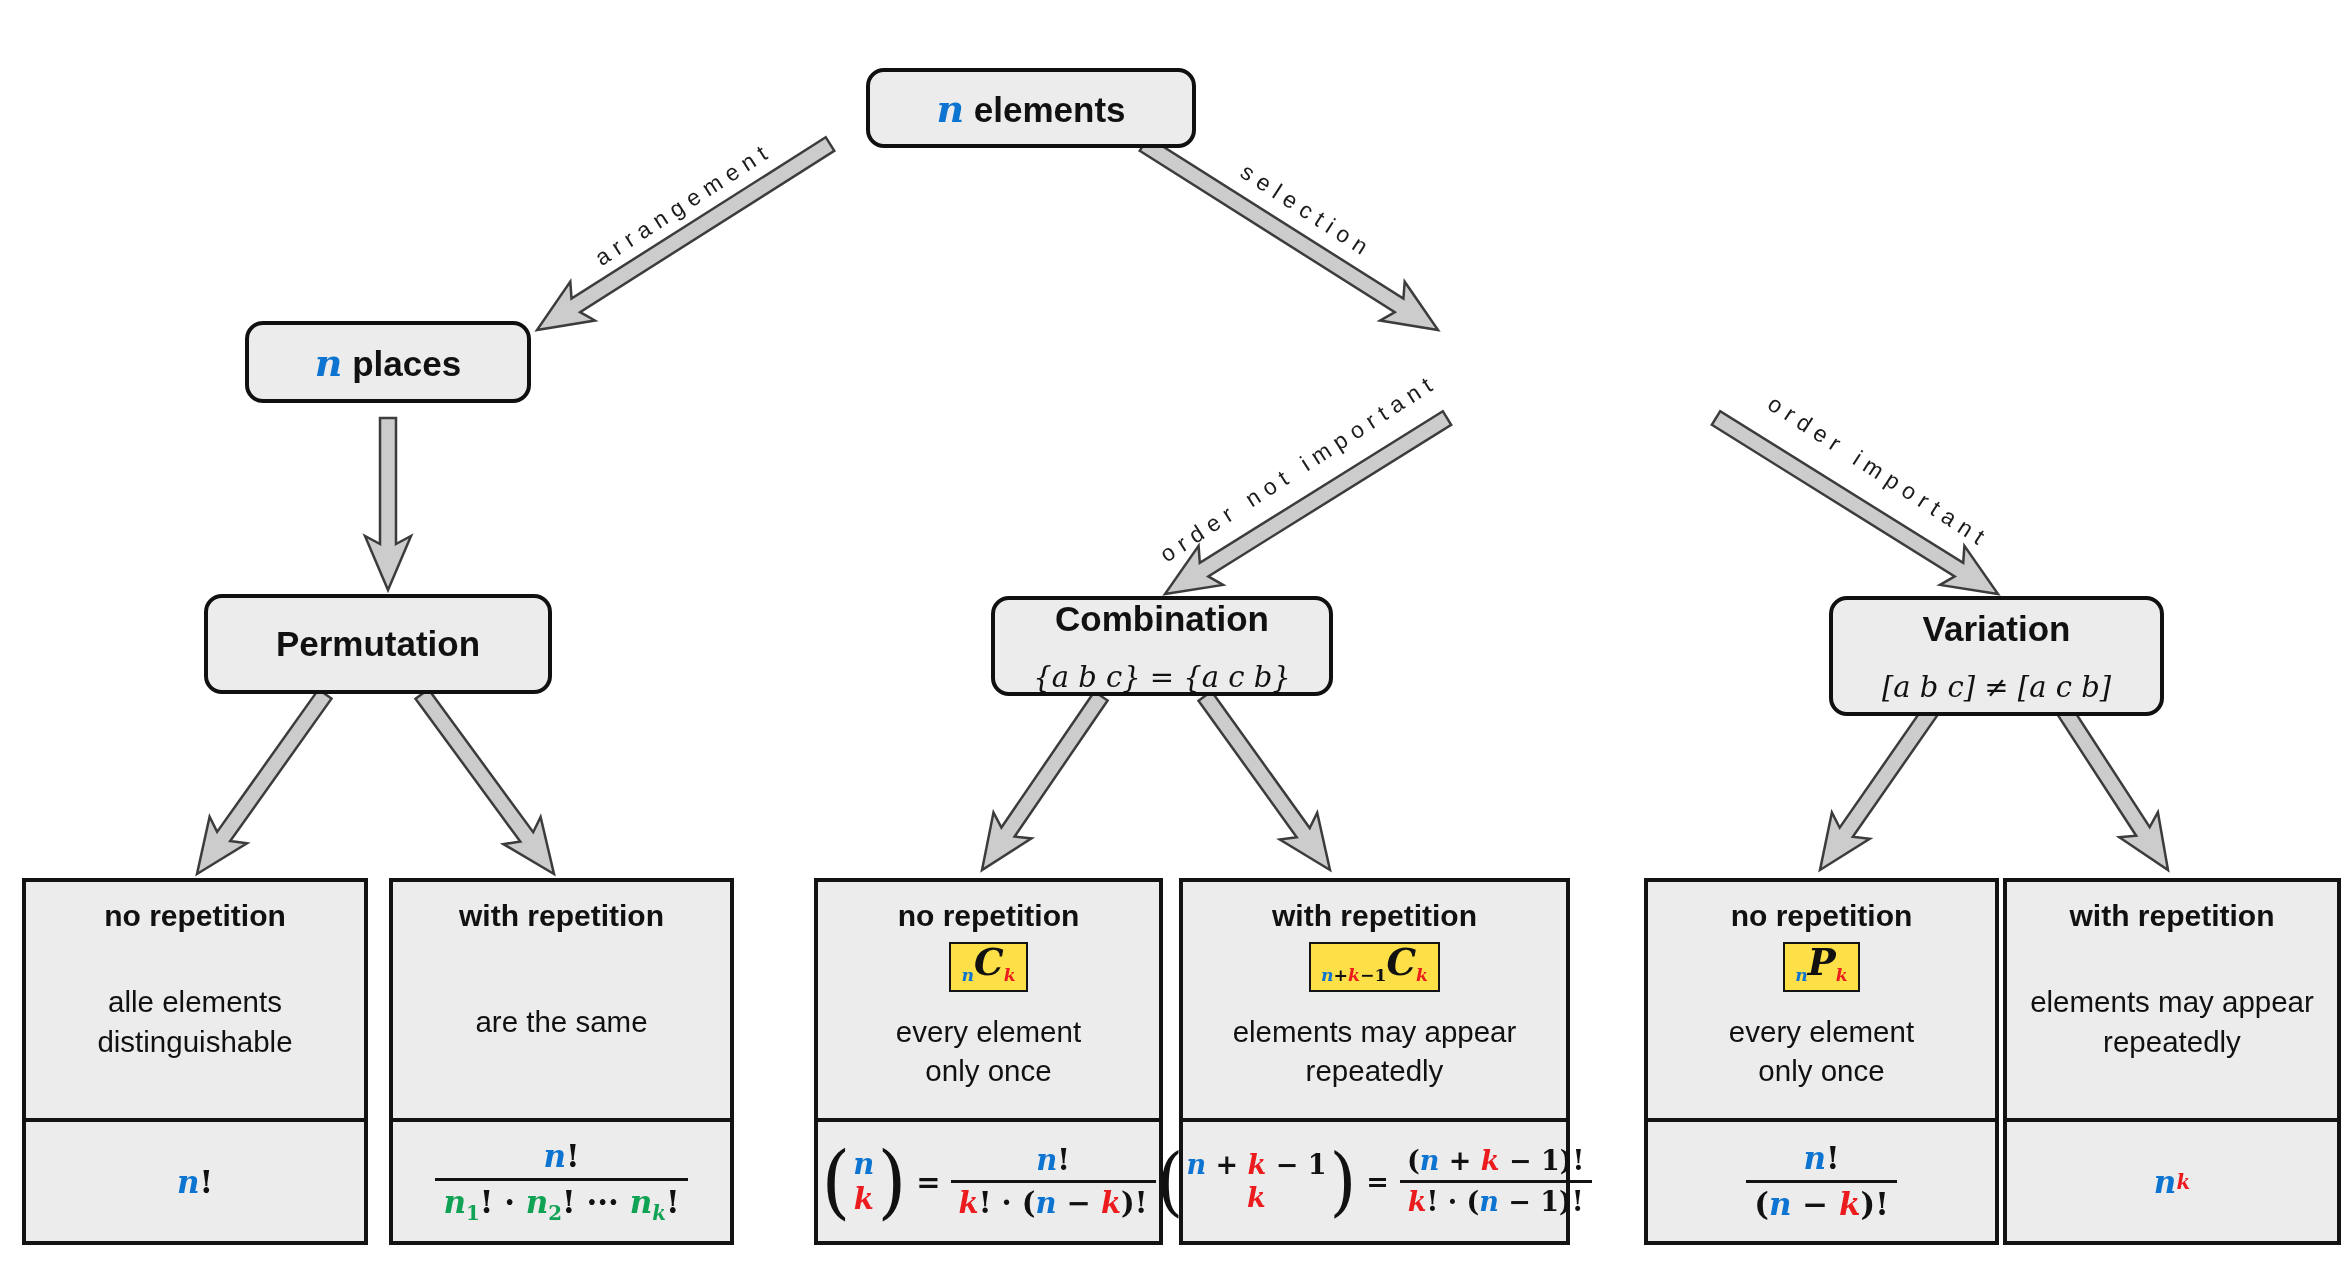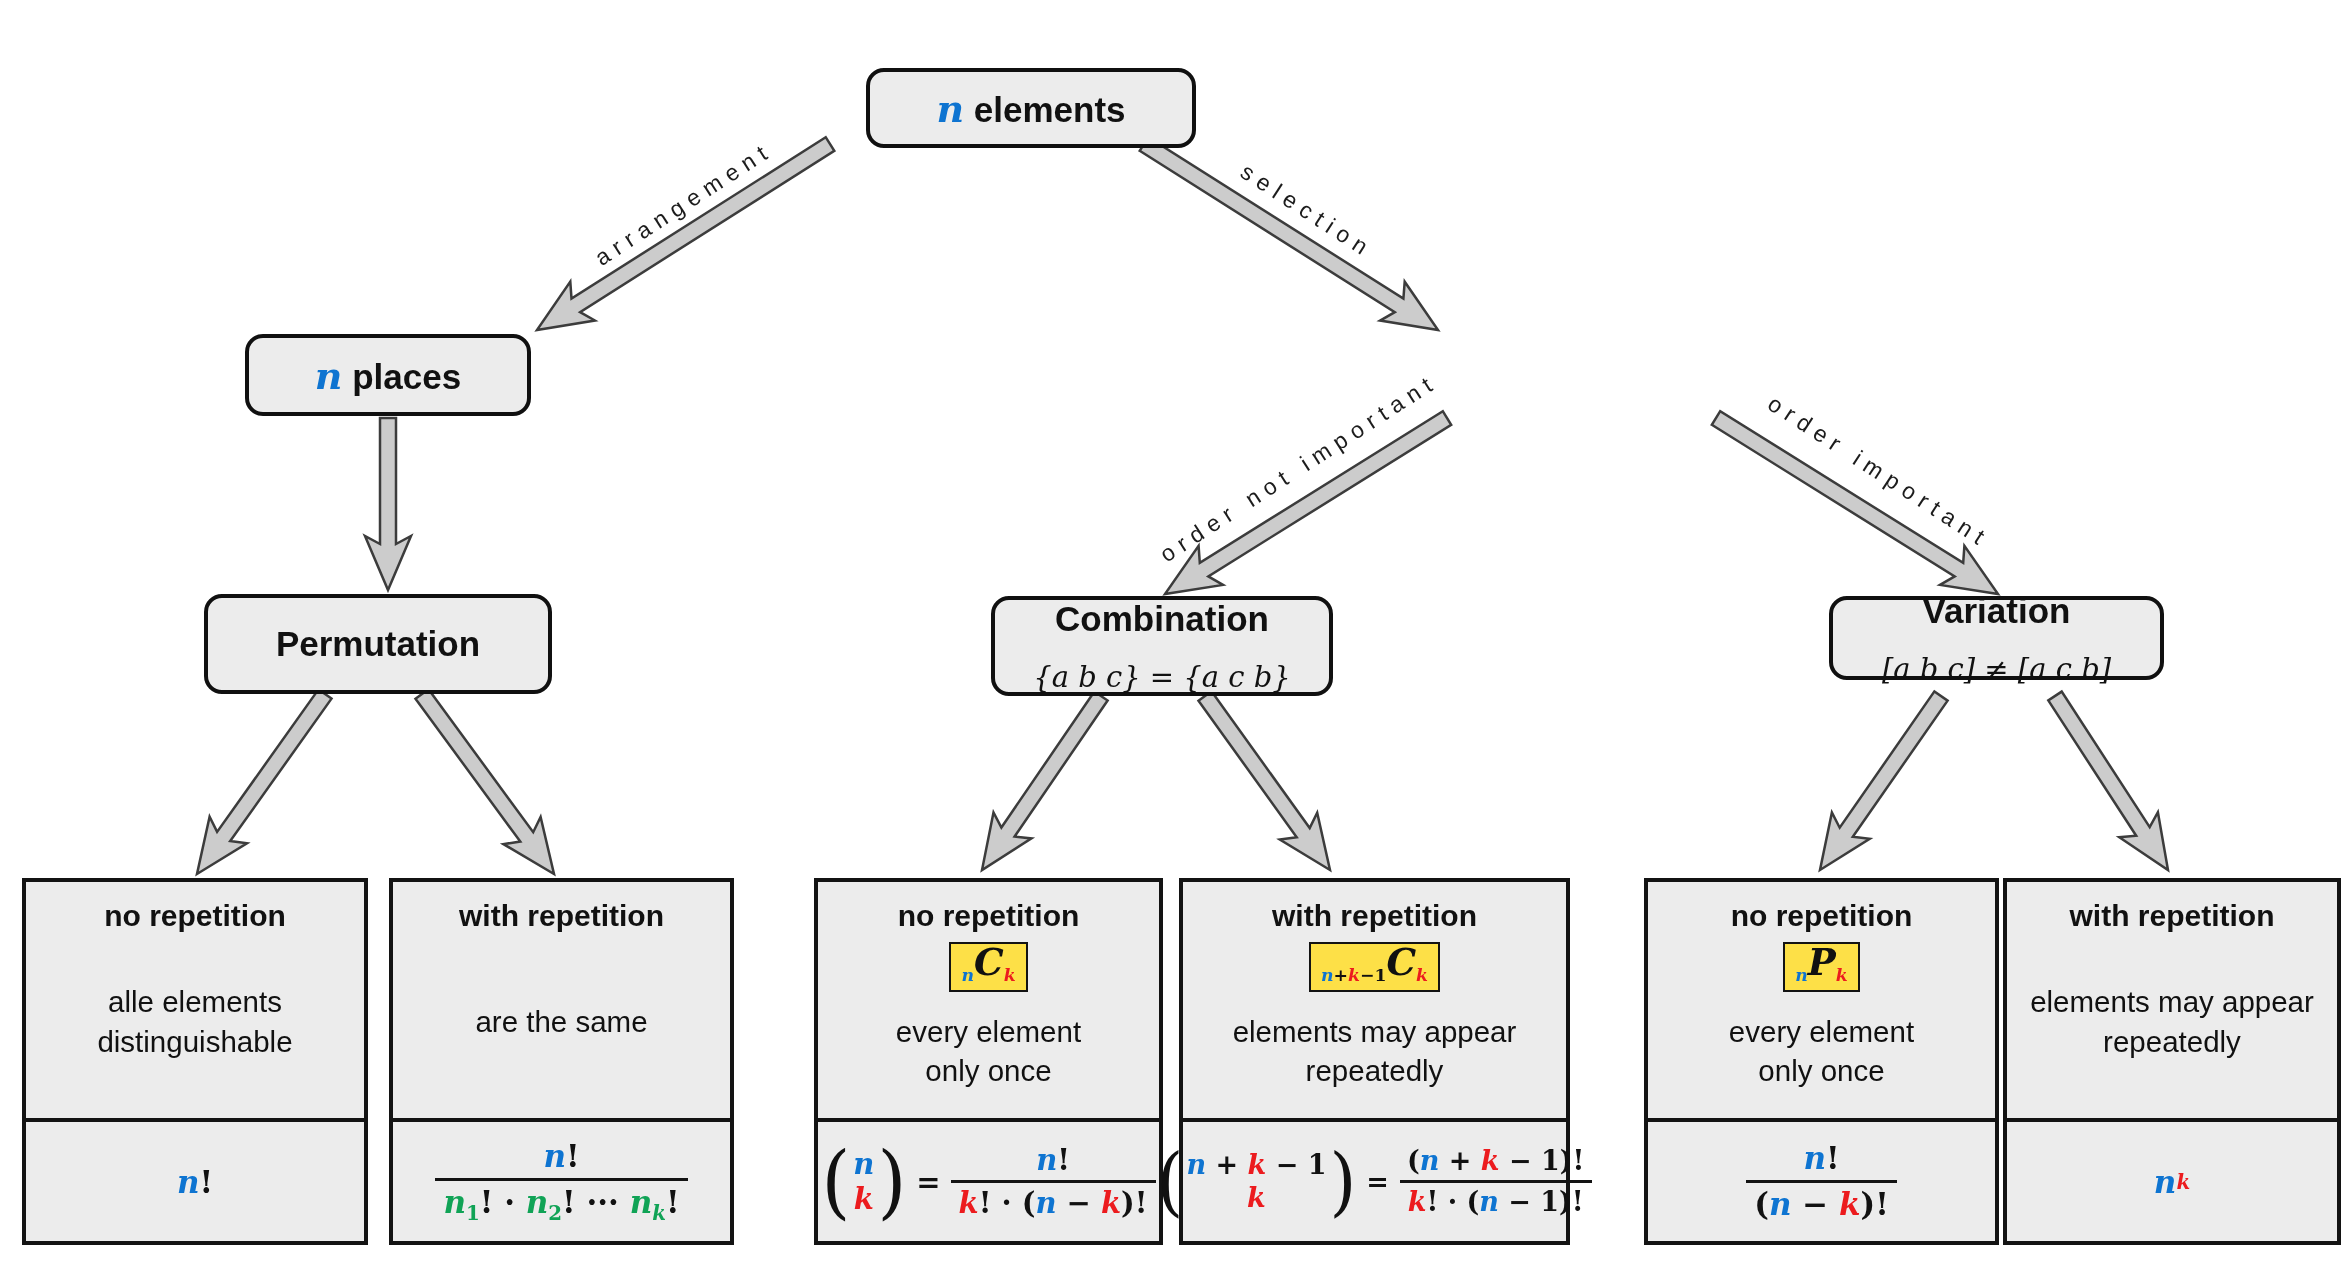--- a/index.html
+++ b/index.html
@@ -9,25 +9,25 @@
 
   
   .node{position:absolute;z-index:2;background:var(--boxfill);border:4px solid #101010;
         border-radius:18px;display:flex;flex-direction:column;align-items:center;
         justify-content:center;box-sizing:border-box;}
   .ntitle{font-size:35px;font-weight:bold;white-space:nowrap;}
   .mvar{font-family:"DejaVu Serif",serif;font-style:italic;font-weight:bold;font-size:38px;}
   .nsub{font-family:"DejaVu Serif","DejaVu Sans",serif;font-style:italic;font-size:29px;
         margin-top:21px;font-weight:normal;white-space:nowrap;}
   #node-n-elements{left:866px;top:68px;width:330px;height:80px;}
-  #node-n-places{left:245px;top:334px;width:286px;height:82px;align-items:center;}
+  #node-n-places{left:245px;top:321px;width:286px;height:82px;align-items:center;}
   #node-k-places{left:1441px;top:334px;width:281px;height:82px;}
   #node-permutation{left:204px;top:594px;width:348px;height:100px;}
   #node-combination{left:991px;top:596px;width:342px;height:100px;}
-  #node-variation{left:1829px;top:596px;width:335px;height:84px;text-align:right;}
+  #node-variation{left:1829px;top:596px;width:335px;height:120px;text-align:right;}
 
   
   .edge-label{position:absolute;z-index:3;font-size:23px;letter-spacing:0.30em;
               color:#1c1c1c;white-space:nowrap;transform-origin:center;}
   #lbl-arrangement{left:684px;top:204px;transform:translate(-50%,-50%) rotate(-33deg);}
   #lbl-selection{left:1307px;top:211px;transform:translate(-50%,-50%) rotate(33deg);}
   #lbl-order-not{left:1299px;top:468px;transform:translate(-50%,-50%) rotate(-33deg);}
   #lbl-order-imp{left:1879px;top:472px;transform:translate(-50%,-50%) rotate(33deg);}
 
   

